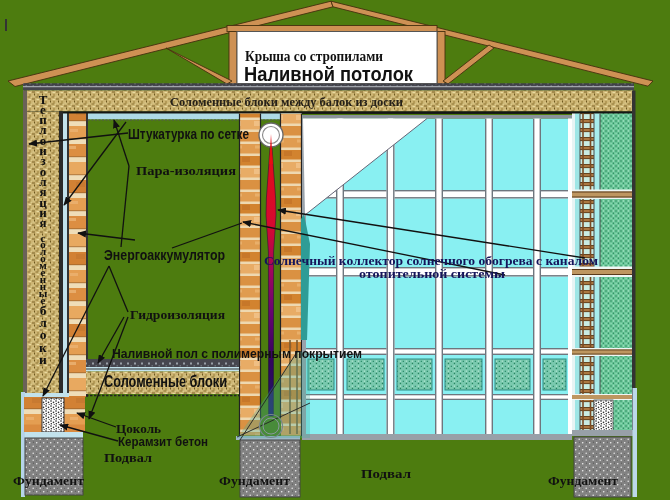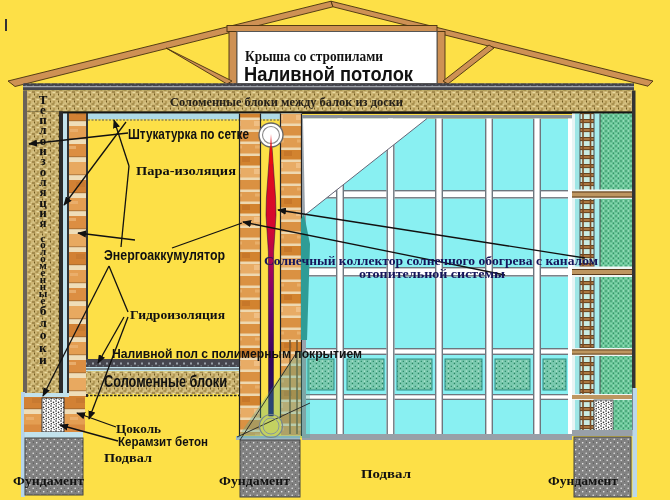--- a/index.html
+++ b/index.html
@@ -1,16 +1,16 @@
 <!DOCTYPE html>
 <html><head>
 <meta charset="utf-8">
 <style>
 html,body{margin:0;padding:0;background:#fff;}
-#stage{position:relative;width:670px;height:500px;overflow:hidden;background:#fde047;
+#stage{position:relative;width:670px;height:500px;overflow:hidden;background:#4d7c0f;
   font-family:"Liberation Serif", serif;}
 svg{display:block}
 </style>
 </head>
 <body>
 <div id="stage">
 <svg width="670" height="500" viewBox="0 0 670 500">
 <defs>
 <pattern id="straw" width="8" height="7" patternUnits="userSpaceOnUse">
   <rect width="8" height="7" fill="#CDB574"></rect>

